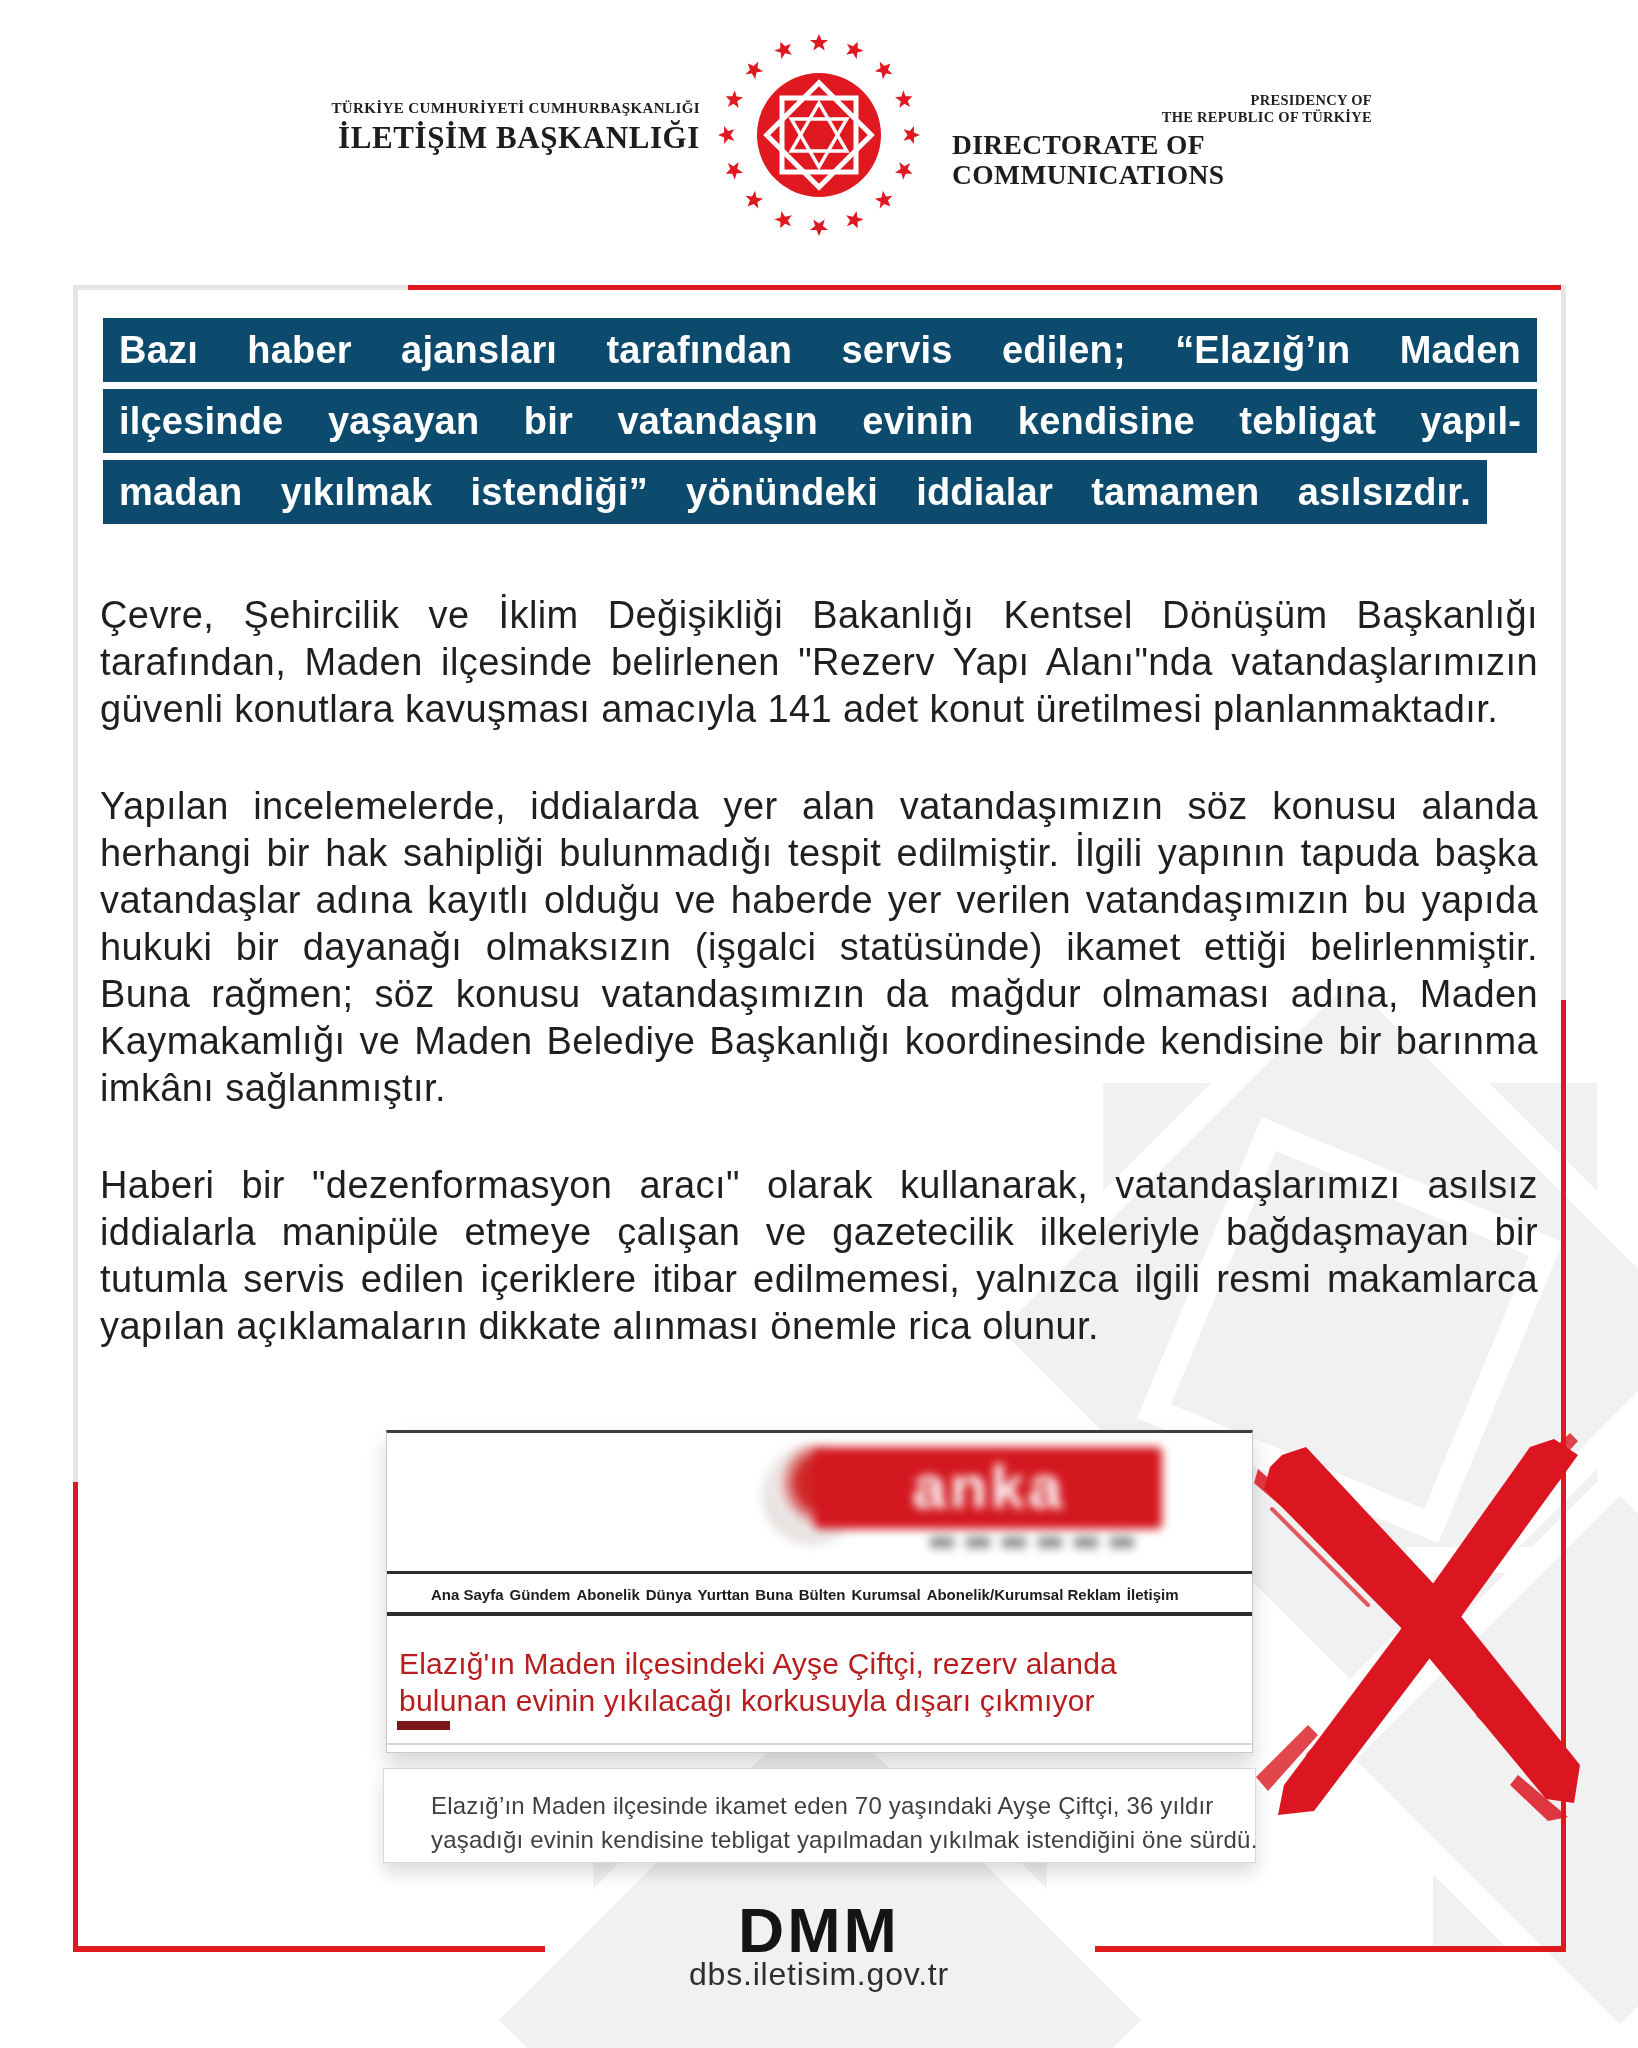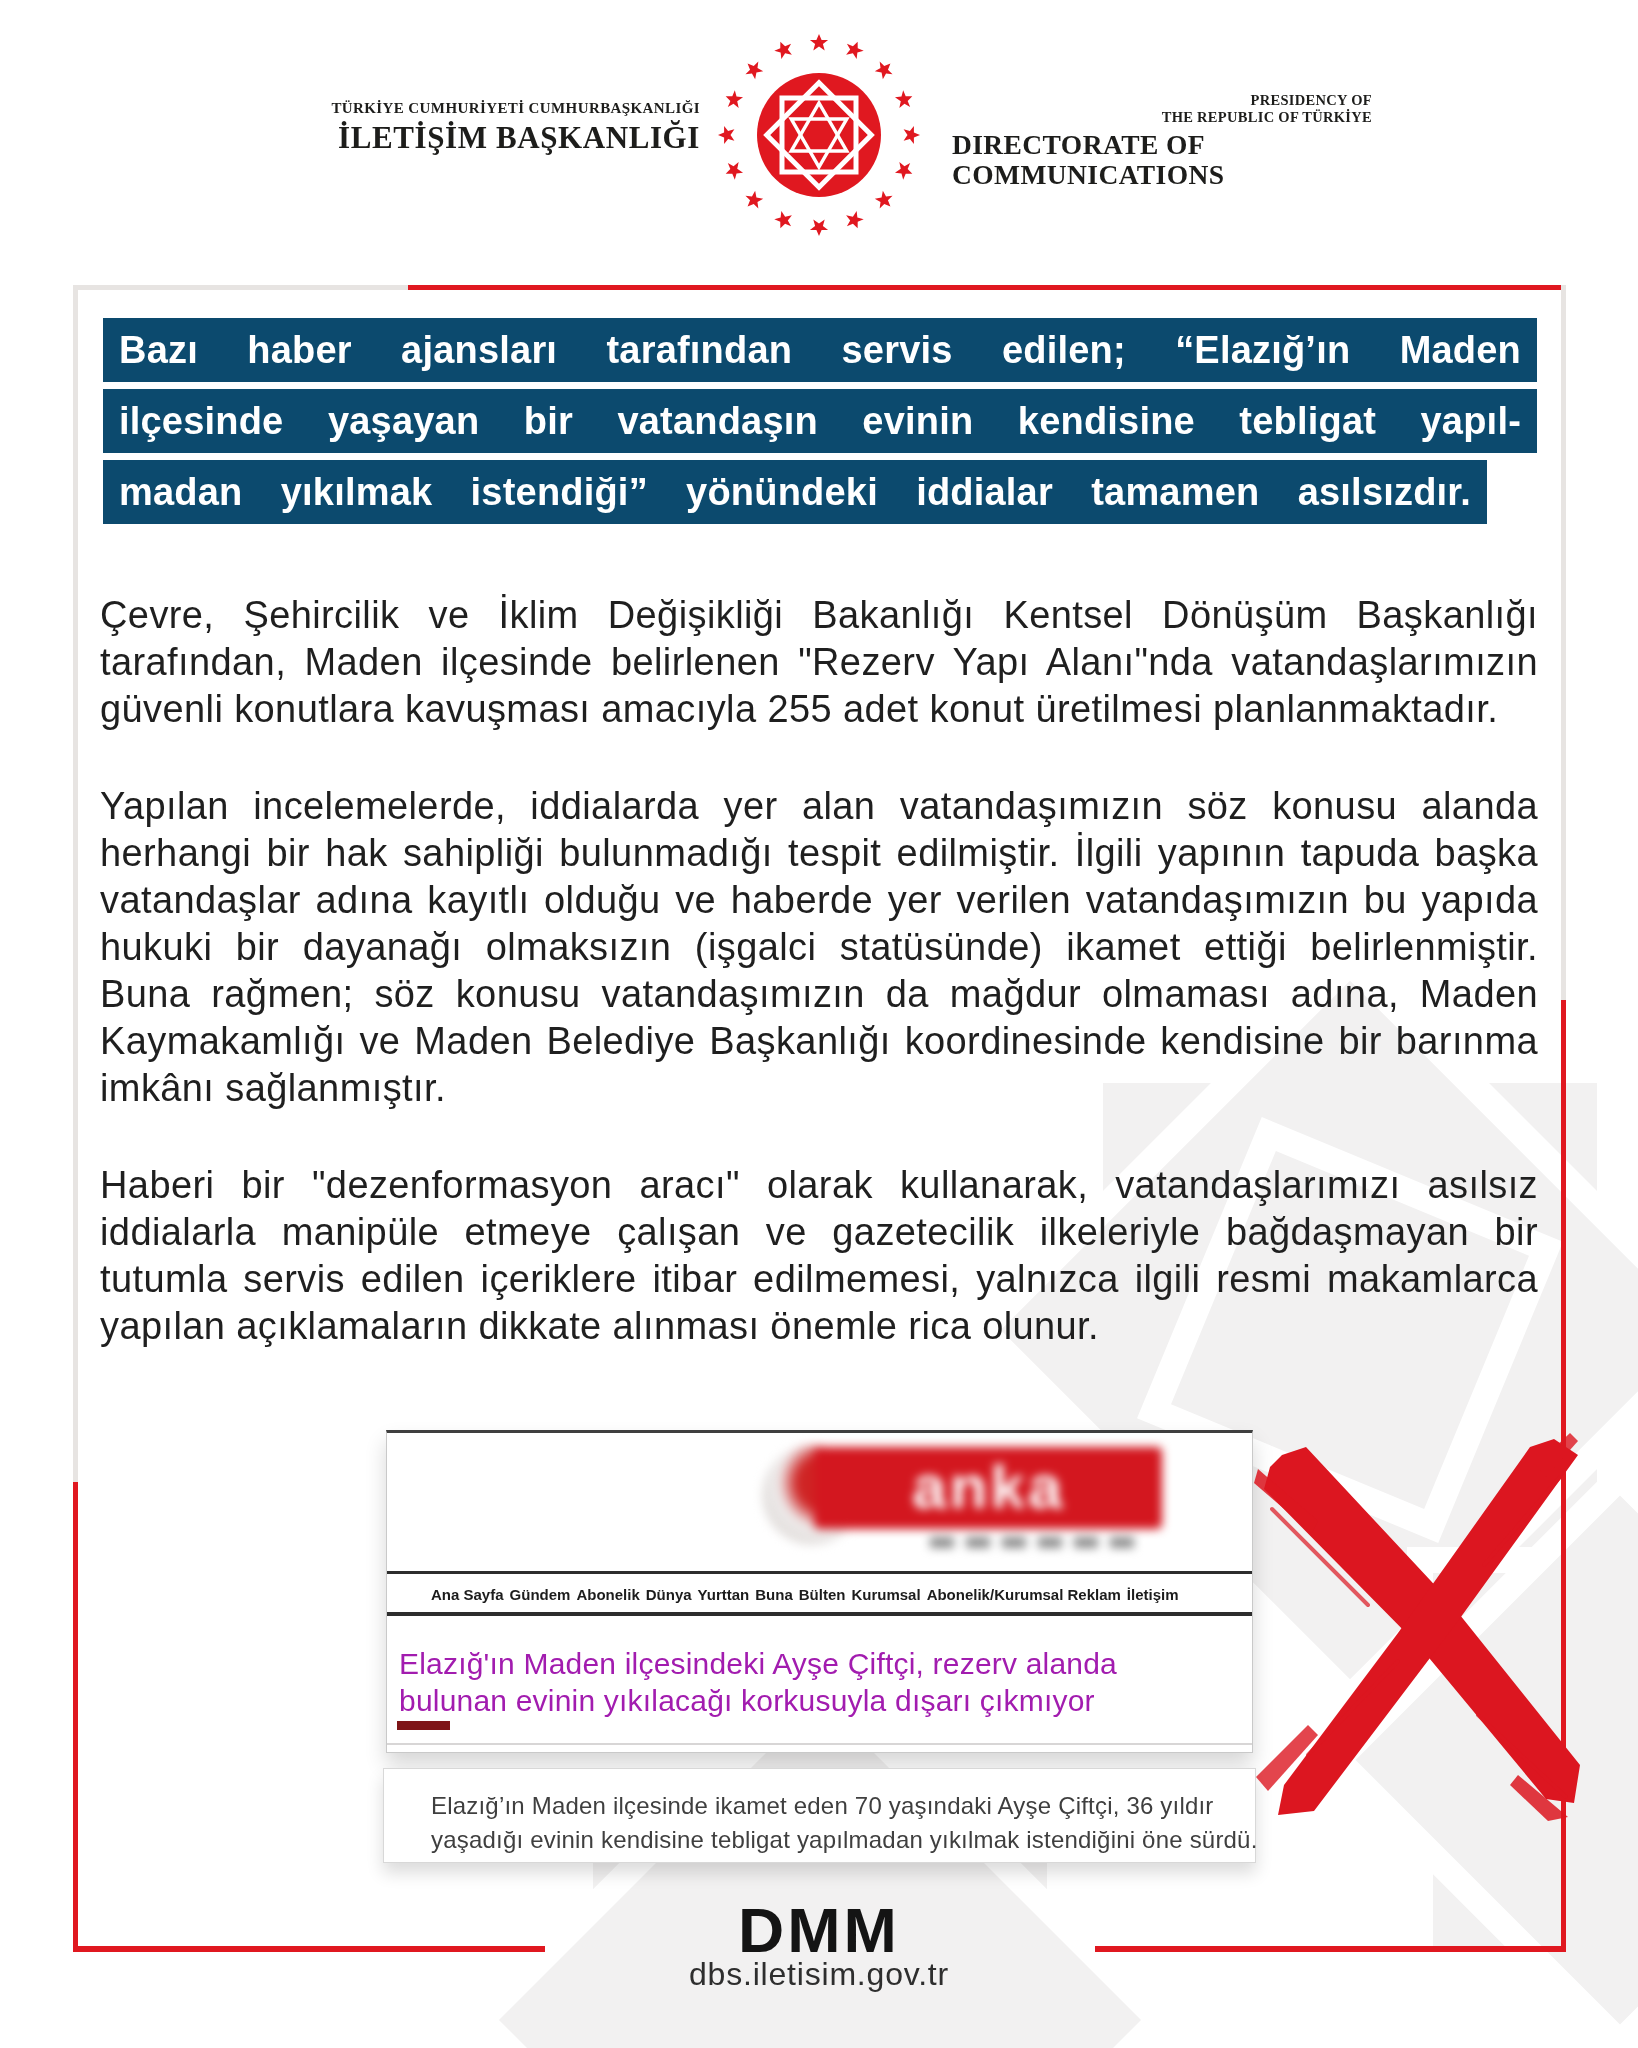--- a/index.html
+++ b/index.html
@@ -50,21 +50,21 @@
                background:radial-gradient(circle at 62% 38%, #cf2424 0%, #cf2424 30%, #efecec 52%, #e3dfdd 72%, #ffffff 95%);}
   .anka-box{left:52px;top:4px;width:348px;height:82px;background:#d3171f;border-radius:5px;}
   .anka-word{left:150px;top:8px;font-size:62px;font-weight:bold;color:#ffffff;letter-spacing:3px;}
   .anka-sub{left:168px;top:94px;width:212px;height:11px;
             background:repeating-linear-gradient(90deg,#8d8d8d 0 24px,transparent 24px 36px);}
   .nav-line-top{left:0;top:138px;width:867px;height:3px;background:#2d2d2d;}
   .nav-row{left:0;top:146px;width:867px;height:30px;display:flex;gap:6px;align-items:center;
            padding-left:44px;box-sizing:border-box;white-space:nowrap;overflow:hidden;
            font-size:15px;font-weight:bold;color:#1c1c1c;}
   .nav-line-bottom{left:0;top:179px;width:867px;height:4px;background:#2d2d2d;}
-  .headline{left:12px;top:212px;width:795px;font-size:30px;line-height:37px;color:#a21caf;
+  .headline{left:12px;top:212px;width:795px;font-size:30px;line-height:37px;color:#b91c1c;
             letter-spacing:.2px;}
   .headline-bar{left:10px;top:288px;width:53px;height:9px;background:#7e1518;}
   .card-hr{left:0;top:310px;width:867px;height:2px;background:#d8d6d6;}
 
   
   .quote-card{left:383px;top:1768px;width:873px;height:95px;background:#ffffff;
               border:1px solid #d8d8d8;box-sizing:border-box;
               box-shadow:0 10px 16px rgba(0,0,0,.14);z-index:3;}
   .quote-text{left:47px;top:20px;width:830px;font-size:24px;line-height:34px;color:#3f3f3f;
               letter-spacing:.2px;}
@@ -153,21 +153,21 @@
   <div class="abs fr fr-gray" style="left:1561px;top:285px;width:5px;height:715px;"></div>
   <div class="abs fr fr-red" style="left:1561px;top:1000px;width:5px;height:952px;"></div>
   <div class="abs fr fr-red" style="left:73px;top:1946px;width:472px;height:6px;"></div>
   <div class="abs fr fr-red" style="left:1095px;top:1946px;width:471px;height:6px;"></div>
 
   <div class="abs bar bar1">Bazı haber ajansları tarafından servis edilen; “Elazığ’ın Maden</div>
   <div class="abs bar bar2">ilçesinde yaşayan bir vatandaşın evinin kendisine tebligat yapıl-</div>
   <div class="abs bar bar3">madan yıkılmak istendiği” yönündeki iddialar tamamen asılsızdır.</div>
 
   <div class="abs body-copy">
-    <p>Çevre, Şehircilik ve İklim Değişikliği Bakanlığı Kentsel Dönüşüm Başkanlığı tarafından, Maden ilçesinde belirlenen "Rezerv Yapı Alanı"nda vatandaşlarımızın güvenli konutlara kavuşması amacıyla 255 adet konut üretilmesi planlanmaktadır.</p>
+    <p>Çevre, Şehircilik ve İklim Değişikliği Bakanlığı Kentsel Dönüşüm Başkanlığı tarafından, Maden ilçesinde belirlenen "Rezerv Yapı Alanı"nda vatandaşlarımızın güvenli konutlara kavuşması amacıyla 141 adet konut üretilmesi planlanmaktadır.</p>
     <p>Yapılan incelemelerde, iddialarda yer alan vatandaşımızın söz konusu alanda herhangi bir hak sahipliği bulunmadığı tespit edilmiştir. İlgili yapının tapuda başka vatandaşlar adına kayıtlı olduğu ve haberde yer verilen vatandaşımızın bu yapıda hukuki bir dayanağı olmaksızın (işgalci statüsünde) ikamet ettiği belirlenmiştir. Buna rağmen; söz konusu vatandaşımızın da mağdur olmaması adına, Maden Kaymakamlığı ve Maden Belediye Başkanlığı koordinesinde kendisine bir barınma imkânı sağlanmıştır.</p>
     <p>Haberi bir "dezenformasyon aracı" olarak kullanarak, vatandaşlarımızı asılsız iddialarla manipüle etmeye çalışan ve gazetecilik ilkeleriyle bağdaşmayan bir tutumla servis edilen içeriklere itibar edilmemesi, yalnızca ilgili resmi makamlarca yapılan açıklamaların dikkate alınması önemle rica olunur.</p>
   </div>
 
   <div class="abs news-card">
     <div class="abs anka">
       <div class="abs anka-circle"></div>
       <div class="abs anka-box"></div>
       <div class="abs anka-word">anka</div>
       <div class="abs anka-sub"></div>

